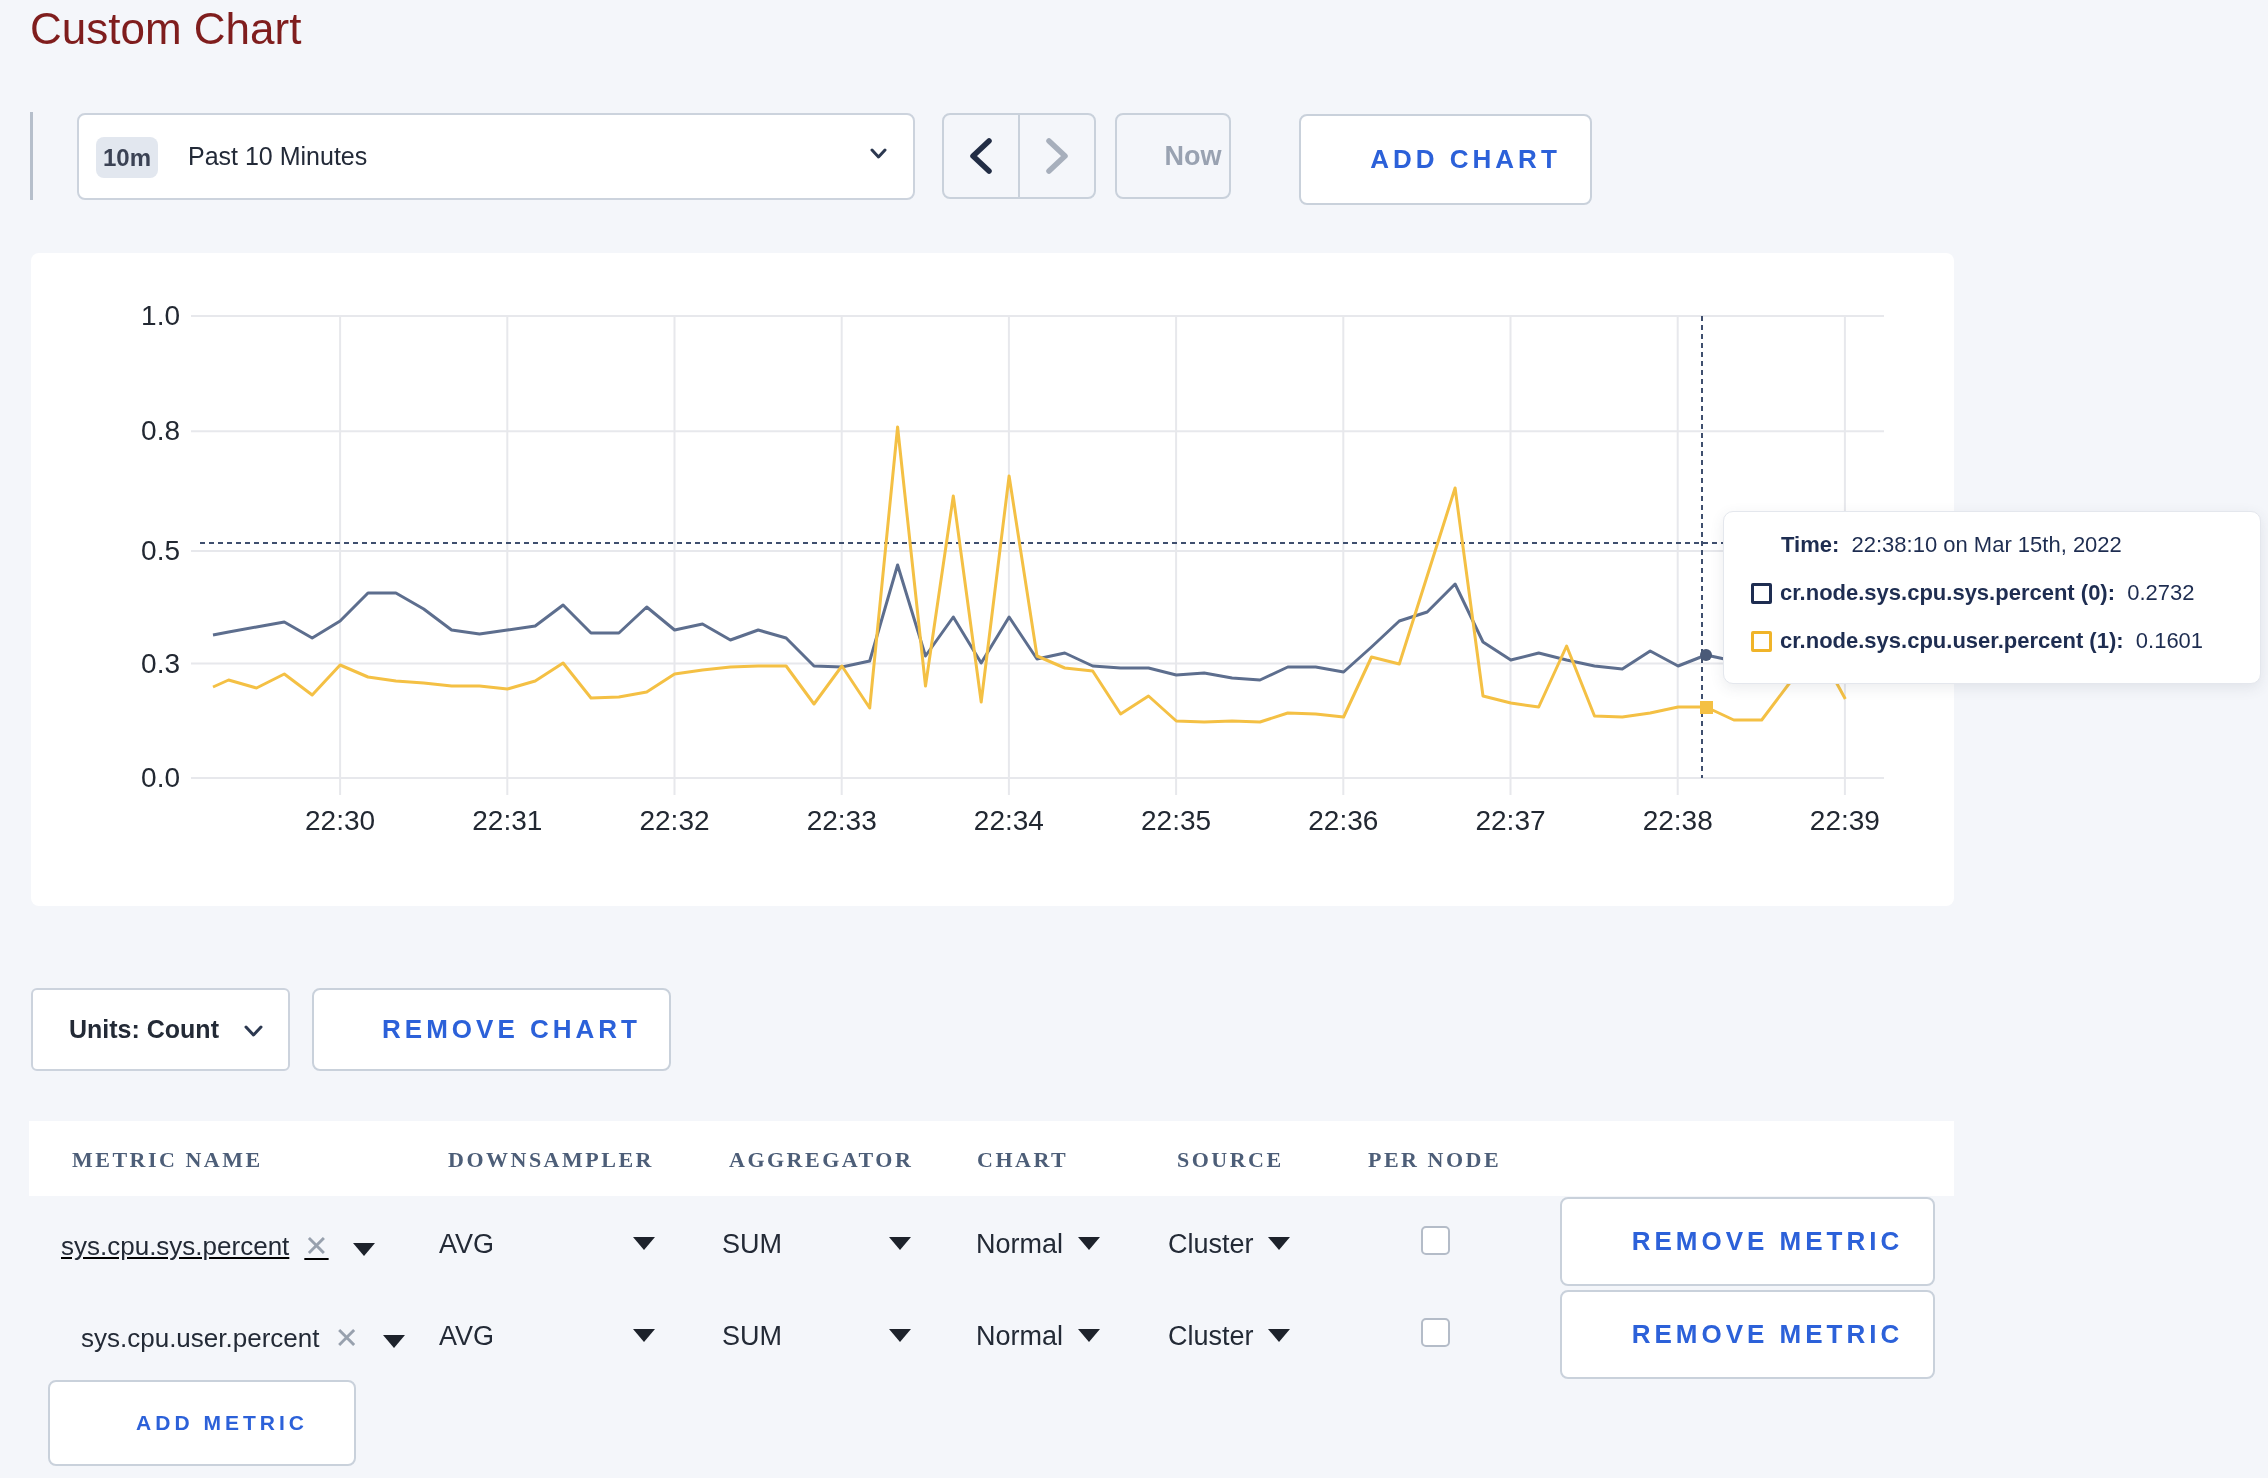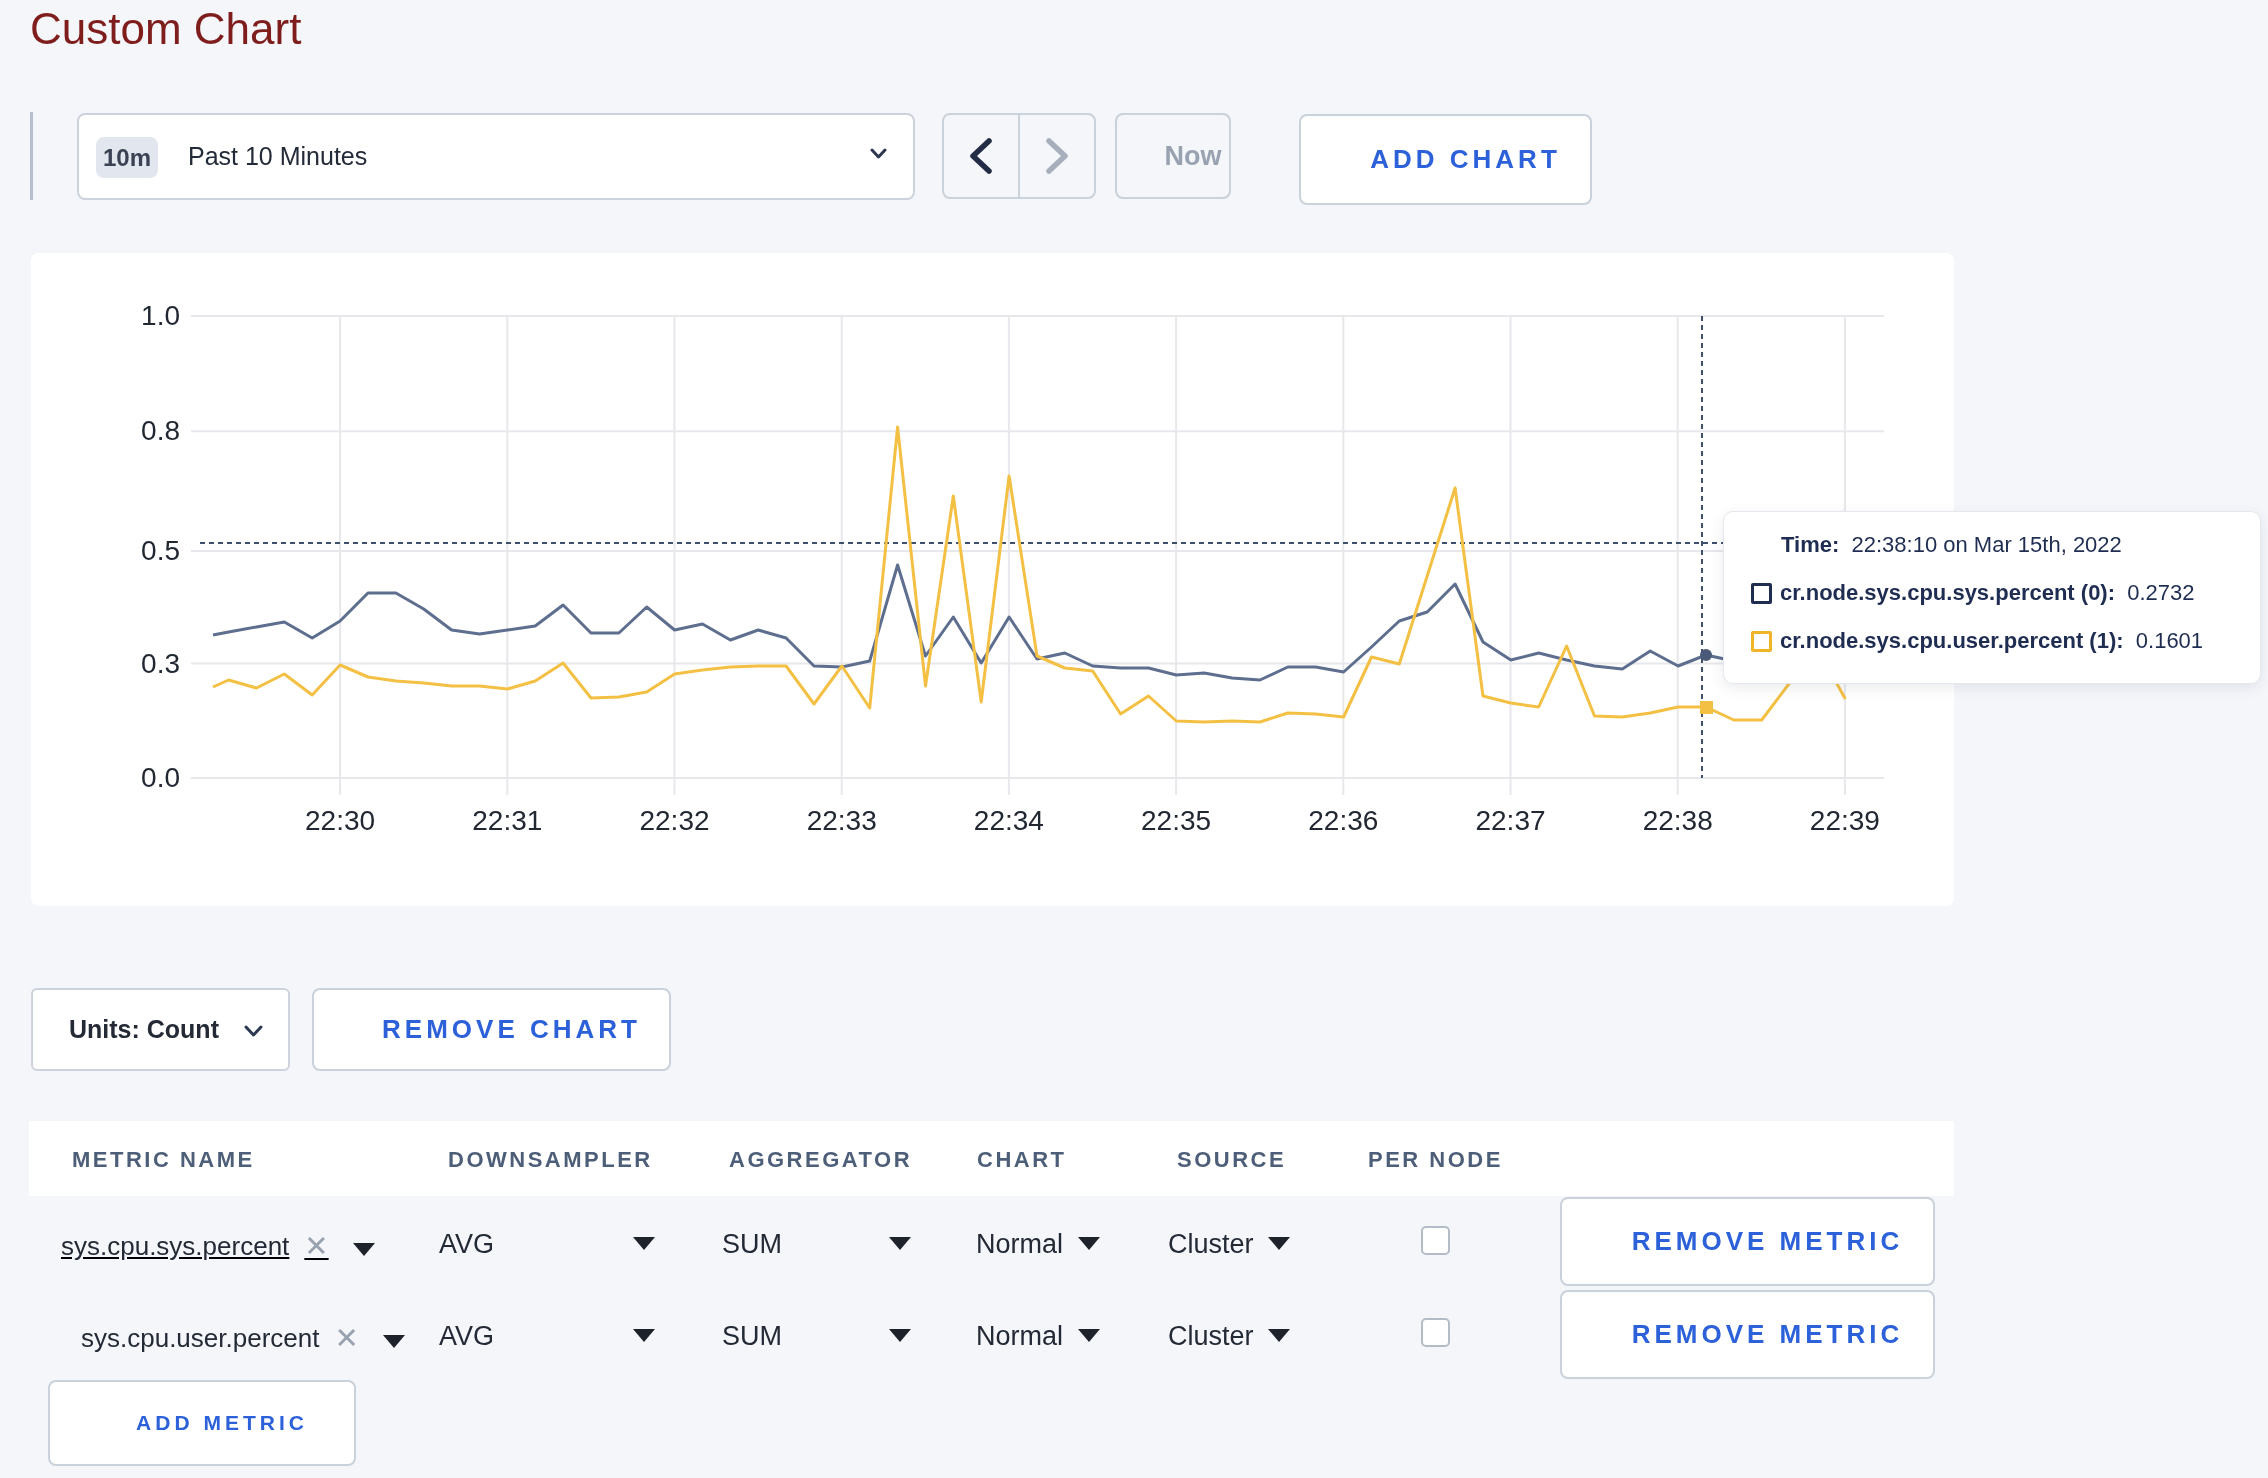--- a/index.html
+++ b/index.html
@@ -1,21 +1,21 @@
 <!DOCTYPE html>
 <html><head><meta charset="utf-8">
 <style>
 html,body{margin:0;padding:0;background:#f4f6fa;font-family:"Liberation Sans",sans-serif;}
 body{width:2268px;height:1478px;position:relative;overflow:hidden;}
 .abs{position:absolute;white-space:nowrap;}
 .btn{position:absolute;border:2px solid #c9d1db;border-radius:8px;display:flex;align-items:center;justify-content:center;box-sizing:border-box;white-space:nowrap;padding-left:40px;}
 .blue{color:#2c61d9;font-weight:bold;letter-spacing:4px;}
 .ax{font-family:"Liberation Sans",sans-serif;font-size:28px;fill:#222832;}
 .cell{font-size:27px;color:#232a36;}
-.hdr{font-size:22px;font-weight:bold;letter-spacing:2.5px;color:#4d5e78;}
+.hdr{font-size:22px;font-weight:bold;letter-spacing:2.5px;color:#4d5e78;font-family:Liberation Serif, serif;}
 .tt{font-size:22px;color:#1e2d51;}
 </style></head>
 <body>
 <div class="abs" style="left:30px;top:4px;font-size:44px;font-weight:500;color:#7f1d1d;">Custom Chart</div>
 
 <div class="abs" style="left:30px;top:112px;width:3px;height:88px;background:#b6bfcb;"></div>
 <div class="abs" style="left:77px;top:113px;width:838px;height:87px;background:#fff;border:2px solid #ccd3dd;border-radius:8px;box-sizing:border-box;"></div>
 <div class="abs" style="left:96px;top:137px;width:62px;height:41px;background:#e2e7ef;border-radius:8px;display:flex;align-items:center;justify-content:center;font-size:24px;font-weight:bold;color:#3b4254;">10m</div>
 <div class="abs" style="left:188px;top:113px;height:87px;display:flex;align-items:center;font-size:25px;color:#232a38;">Past 10 Minutes</div>
 <svg style="position:absolute;left:870px;top:147px" width="17" height="15" viewBox="0 0 17 15">

